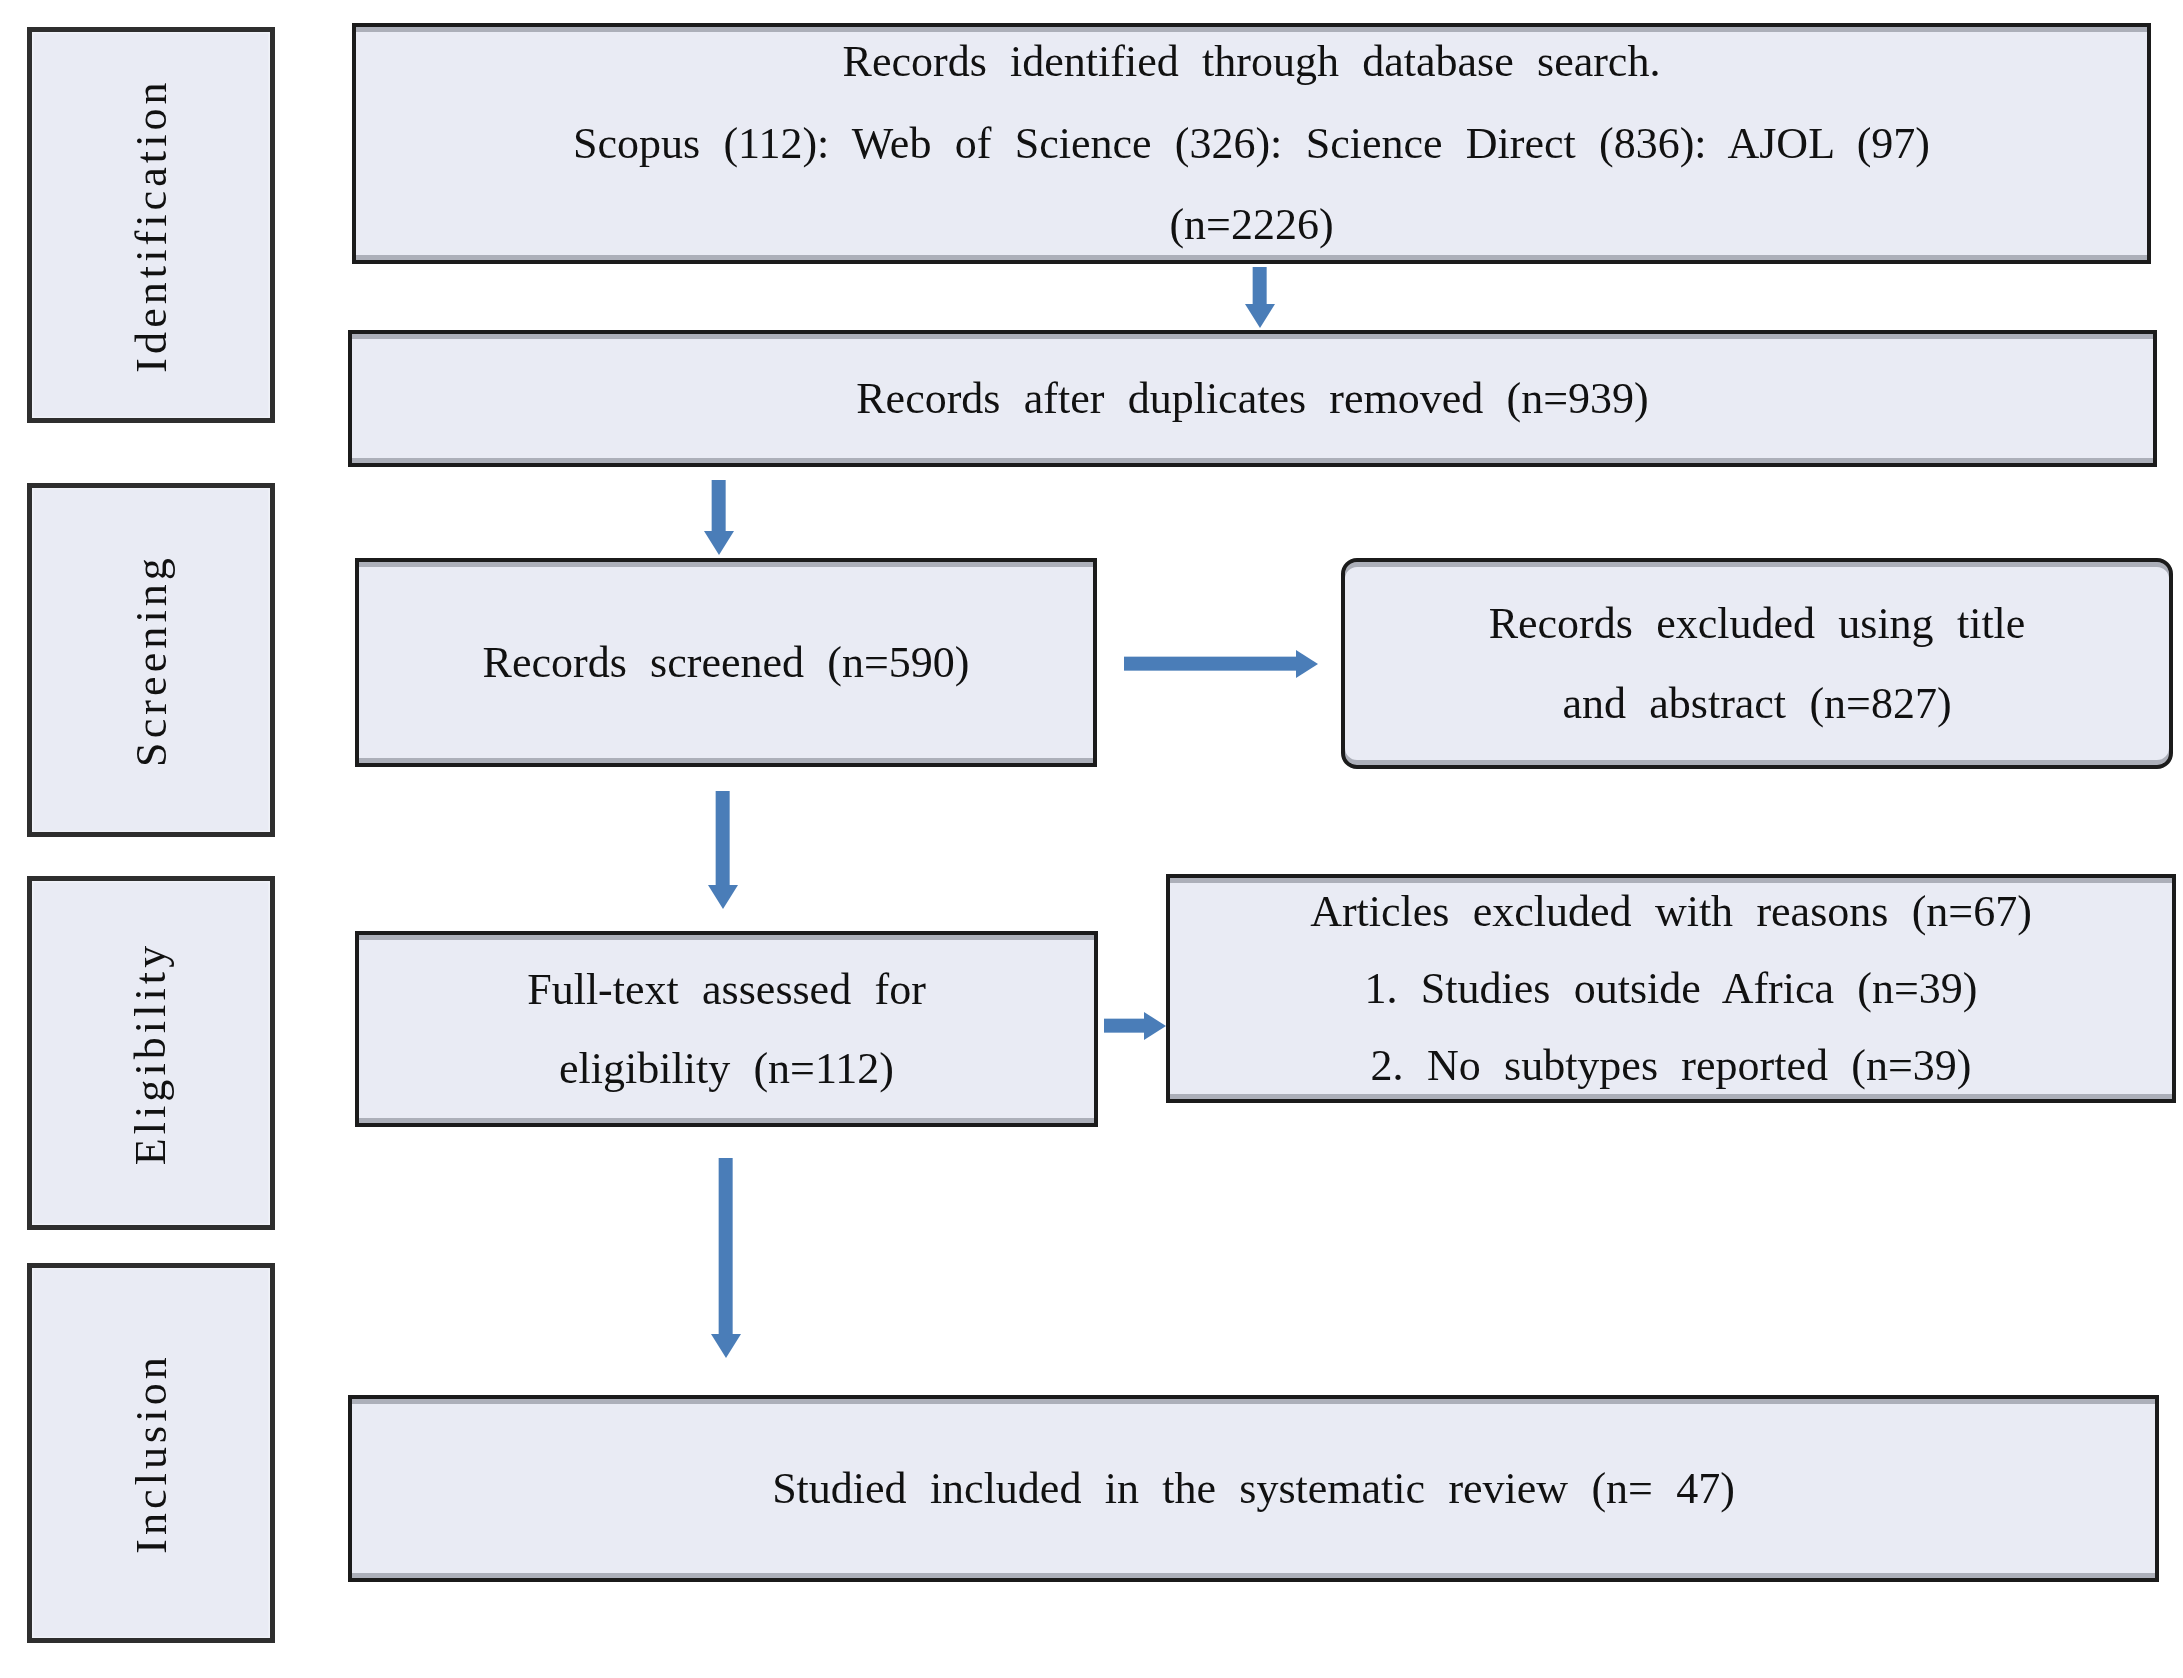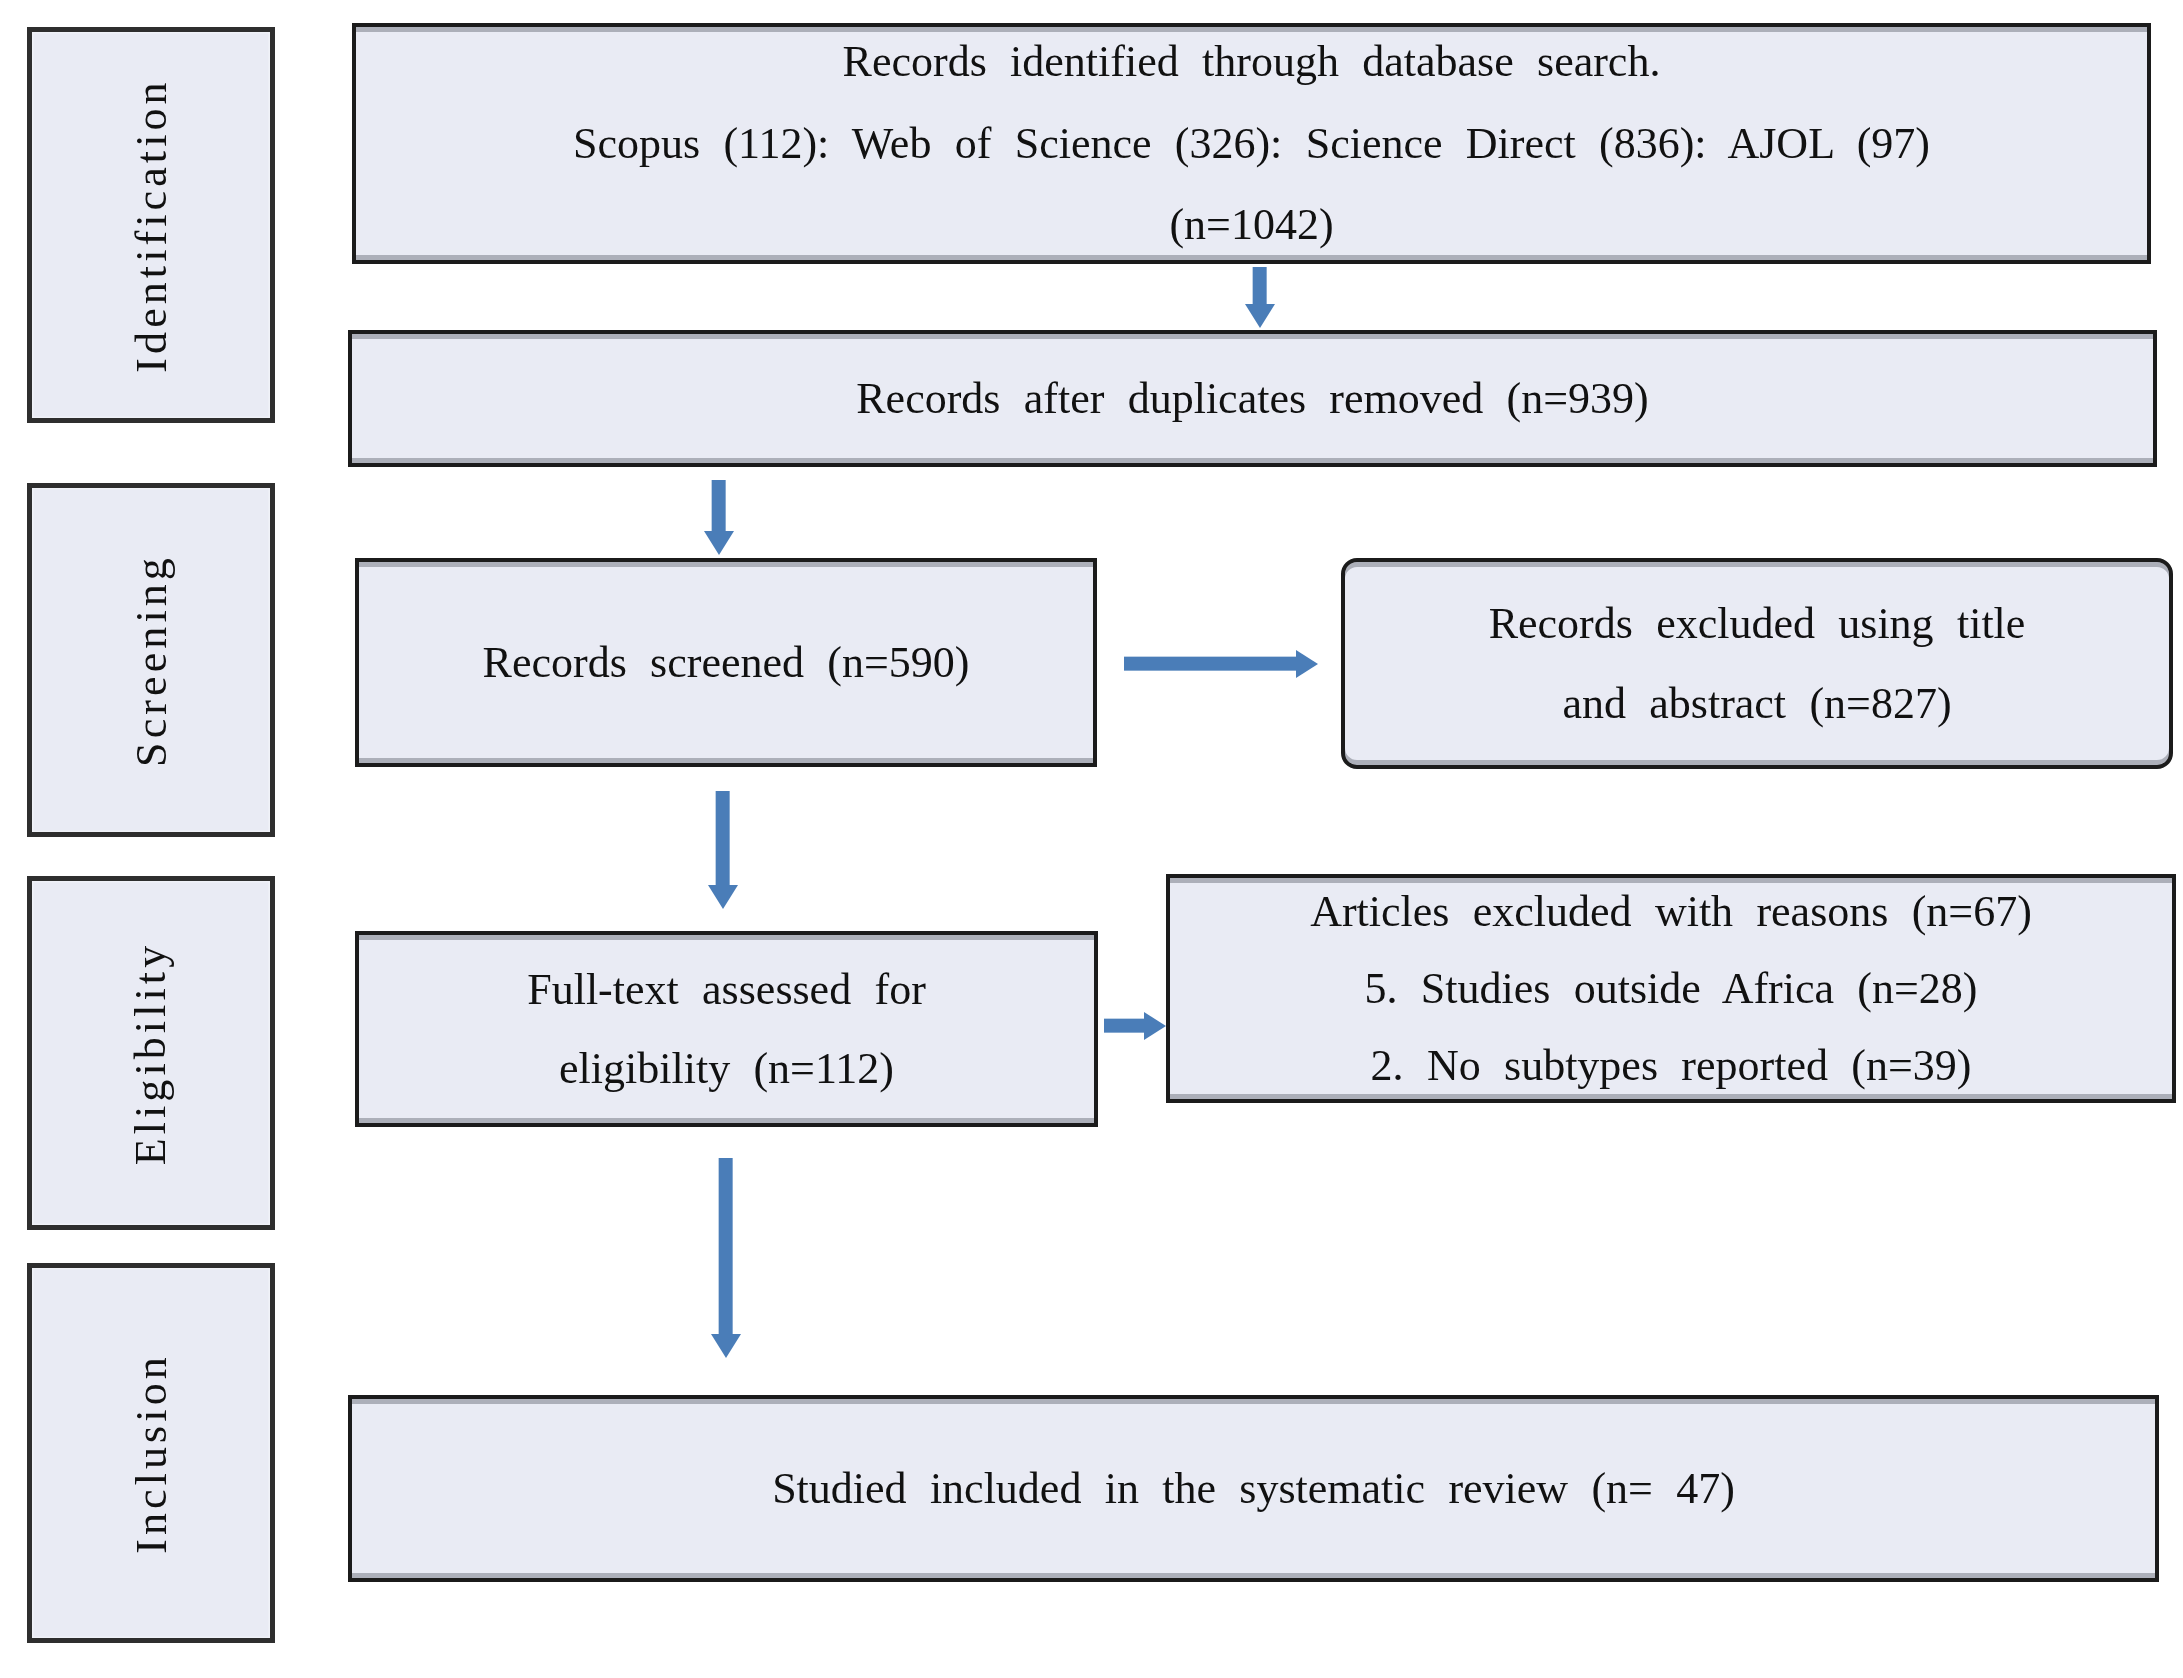--- a/index.html
+++ b/index.html
@@ -95,21 +95,21 @@
   <div class="stage" style="top:876px;height:354px;">
     <span class="stage-label">Eligibility</span>
   </div>
   <div class="stage" style="top:1263px;height:380px;">
     <span class="stage-label">Inclusion</span>
   </div>
 
   <div class="fbox" style="left:352px;top:23px;width:1799px;height:241px;line-height:1.85;">
     <span class="line">Records identified through database search.</span>
     <span class="line">Scopus (112): Web of Science (326): Science Direct (836): AJOL (97)</span>
-    <span class="line">(n=1042)</span>
+    <span class="line">(n=2226)</span>
   </div>
 
   <div class="arrow arrow-down" style="left:1243px;top:267px;height:61px;">
     <i class="shaft"></i>
       <i class="head"></i>
   </div>
 
   <div class="fbox" style="left:348px;top:330px;width:1809px;height:137px;">
     <span class="line">Records after duplicates removed (n=939)</span>
   </div>
@@ -143,21 +143,21 @@
     <span class="line">eligibility (n=112)</span>
   </div>
 
   <div class="arrow arrow-right" style="left:1104px;top:1009px;width:62px;">
     <i class="shaft"></i>
       <i class="head"></i>
   </div>
 
   <div class="fbox" style="left:1166px;top:874px;width:1010px;height:229px;line-height:1.75;">
     <span class="line">Articles excluded with reasons (n=67)</span>
-    <span class="line">5. Studies outside Africa (n=28)</span>
+    <span class="line">1. Studies outside Africa (n=39)</span>
     <span class="line">2. No subtypes reported (n=39)</span>
   </div>
 
   <div class="arrow arrow-down" style="left:709px;top:1158px;height:200px;">
     <i class="shaft"></i>
       <i class="head"></i>
   </div>
 
   <div class="fbox" style="left:348px;top:1363px;width:1811px;height:187px;margin-top:32px;">
     <span class="line">Studied included in the systematic review (n= 47)</span>

